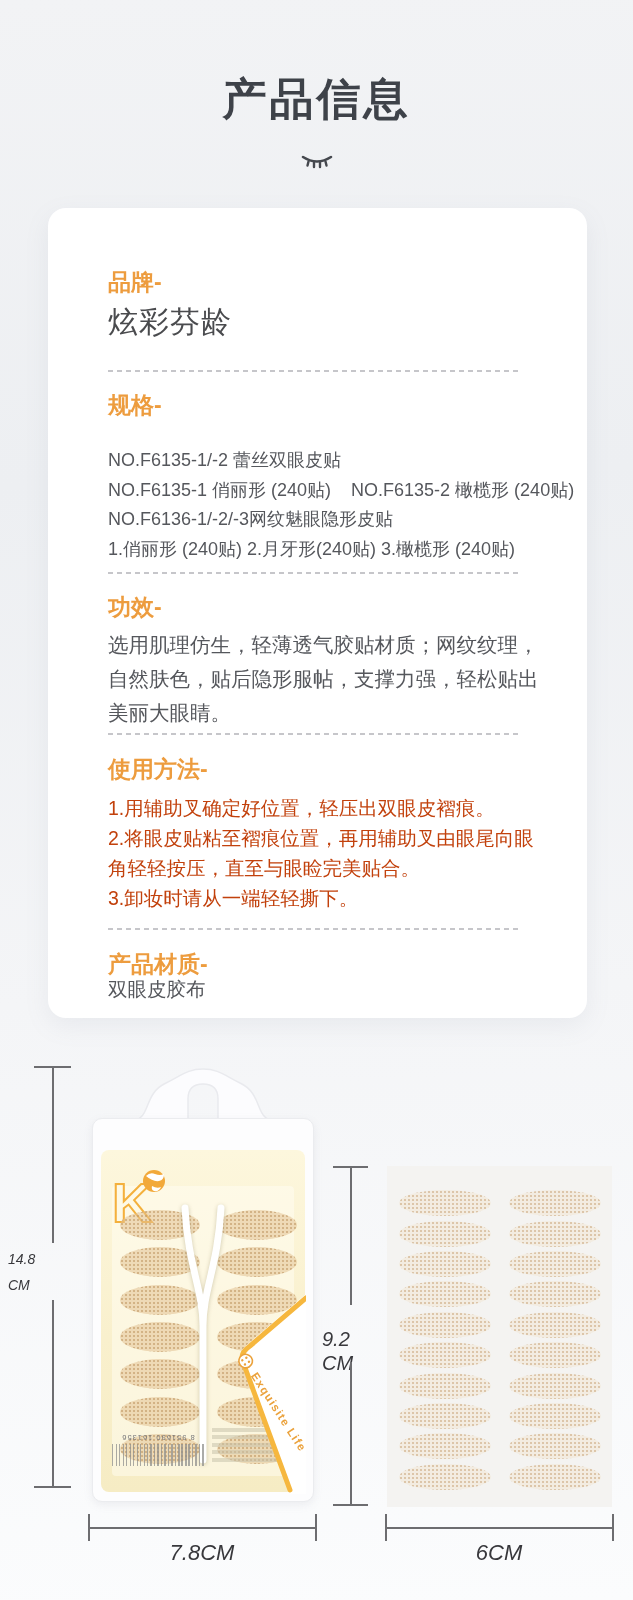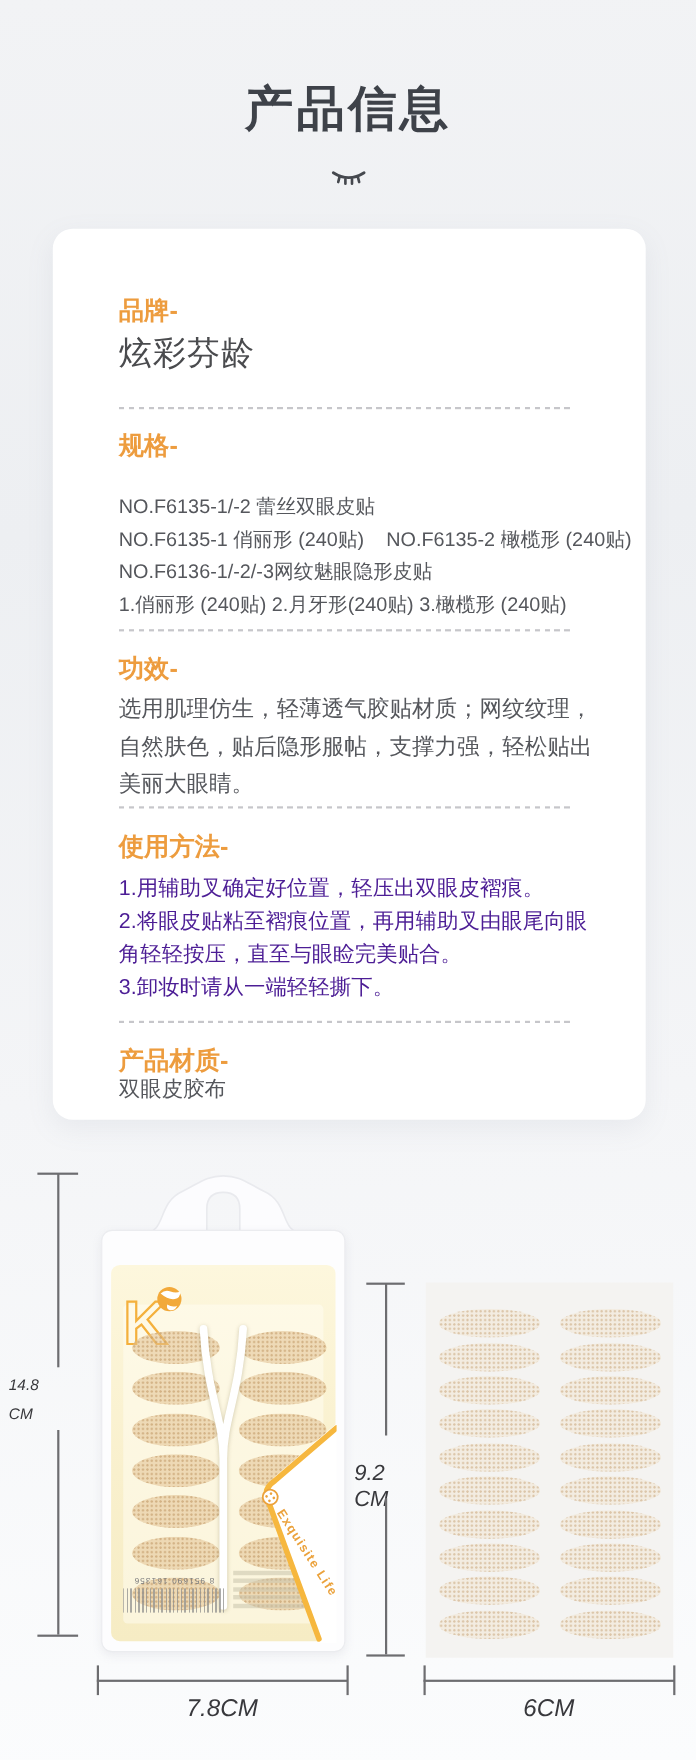--- a/index.html
+++ b/index.html
@@ -28,21 +28,21 @@
     height:2px;width:412px;
     background:repeating-linear-gradient(90deg,#c6c6ca 0 5px,transparent 5px 9px);
   }
   .div1{margin-top:30px;} .div2{margin-top:8px;} .div3{margin-top:3px;} .div4{margin-top:15px;}
   .spec-heading{margin-top:21px;}
   .spec-lines{margin-top:29px;font-size:18px;line-height:29.5px;color:#55575c;}
   .spec-line{white-space:pre;}
   .eff-heading{margin-top:21px;}
   .eff-text{margin-top:9px;font-size:20.5px;line-height:34px;color:#55575c;}
   .use-heading{margin-top:22px;}
-  .use-steps{margin-top:11px;font-size:19.5px;line-height:30px;color:#4c1d95;}
+  .use-steps{margin-top:11px;font-size:19.5px;line-height:30px;color:#c2410c;}
   .mat-heading{margin-top:22px;}
   .mat-text{font-size:19.5px;color:#55575c;}
   
   .vline{position:absolute;width:1.5px;background:#6d6d70;}
   .hline{position:absolute;height:1.5px;background:#6d6d70;}
   .vtick{position:absolute;width:1.5px;height:27px;background:#6d6d70;}
   .htick{position:absolute;height:1.5px;width:37px;background:#6d6d70;}
   .dim-label{position:absolute;font-style:italic;color:#38383c;}
   .dim-left{left:8px;top:1246px;font-size:14px;line-height:26px;}
   .dim-right{left:322px;top:1310px;font-size:20px;line-height:24px;margin-top:17px;}

